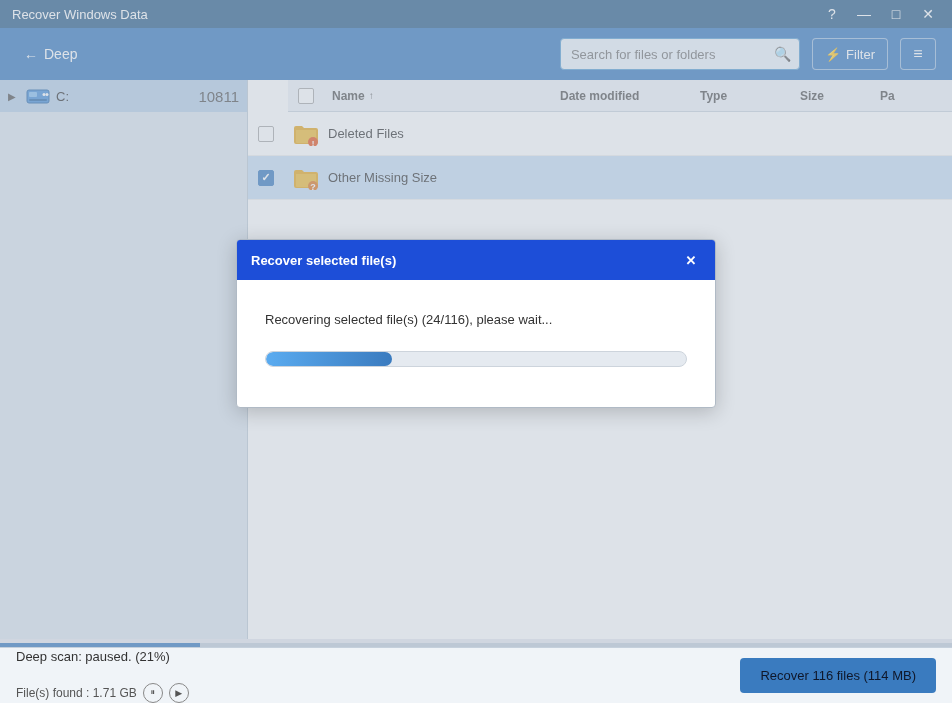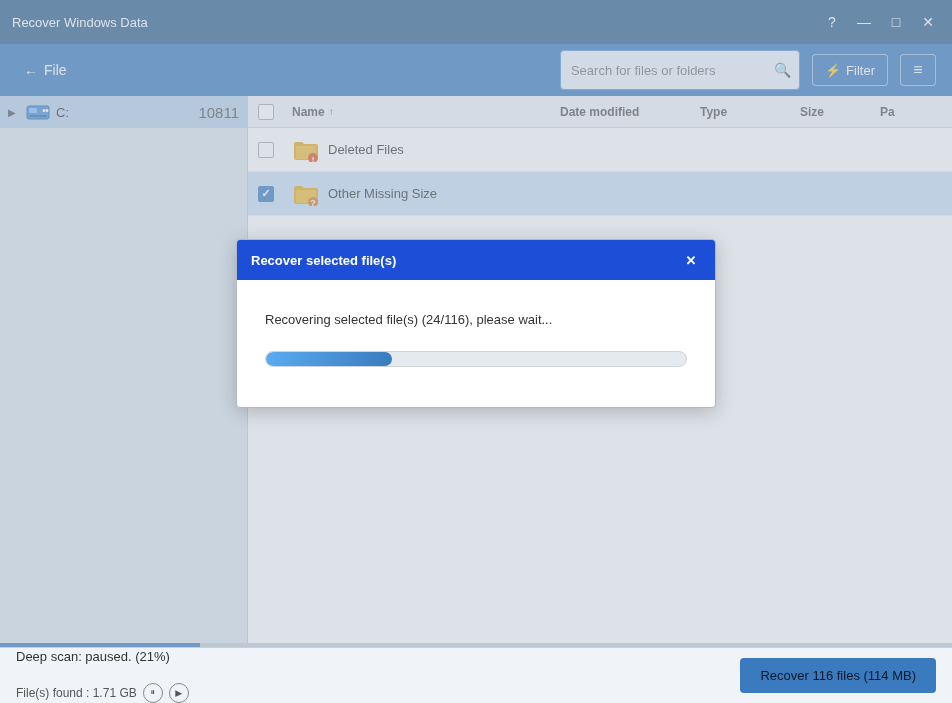--- a/index.html
+++ b/index.html
@@ -8,21 +8,21 @@
       background: #e8eaf0;
       width: 952px;
       height: 703px;
       overflow: hidden;
       position: relative;
     }
 
     
     .title-bar {
       background: #2c5f8a;
-      height: 44px;
+      height: 28px;
       display: flex;
       align-items: center;
       padding: 0 12px;
       color: #fff;
       font-size: 13px;
     }
     .title-bar-controls {
       margin-left: auto;
       display: flex;
       gap: 8px;
@@ -59,21 +59,21 @@
       padding: 4px 8px;
       border-radius: 4px;
     }
     .search-box {
       margin-left: auto;
       position: relative;
       width: 240px;
     }
     .search-box input {
       width: 100%;
-      height: 40px;
+      height: 32px;
       border-radius: 4px;
       border: 1px solid #5a9fd4;
       background: rgba(255,255,255,0.9);
       padding: 0 36px 0 10px;
       font-size: 13px;
       color: #999;
       outline: none;
     }
     .search-icon-btn {
       position: absolute;
@@ -167,20 +167,21 @@
     }
     .file-list-header {
       display: flex;
       align-items: center;
       background: #eef2f7;
       border-bottom: 1px solid #cdd5de;
       height: 32px;
       font-size: 12px;
       color: #555;
       font-weight: 600;
+      margin-left: 40px;
     }
     .col-check {
       width: 36px;
       display: flex;
       align-items: center;
       justify-content: center;
       flex-shrink: 0;
     }
     .col-name {
       flex: 1;
@@ -381,21 +382,21 @@
     <div class="title-bar-btn">?</div>
     <div class="title-bar-btn">—</div>
     <div class="title-bar-btn">□</div>
     <div class="title-bar-btn">✕</div>
   </div>
 </div>
 
 <div class="toolbar">
   <div class="back-btn">
     <span>←</span>
-    <span>File</span>
+    <span>Deep</span>
   </div>
   <div class="search-box">
     <input type="text" placeholder="Search for files or folders" style="">
     <span class="search-icon-btn">🔍</span>
   </div>
   <button class="filter-btn">
     <span>⚡</span>
     <span>Filter</span>
   </button>
   <div class="menu-btn">

